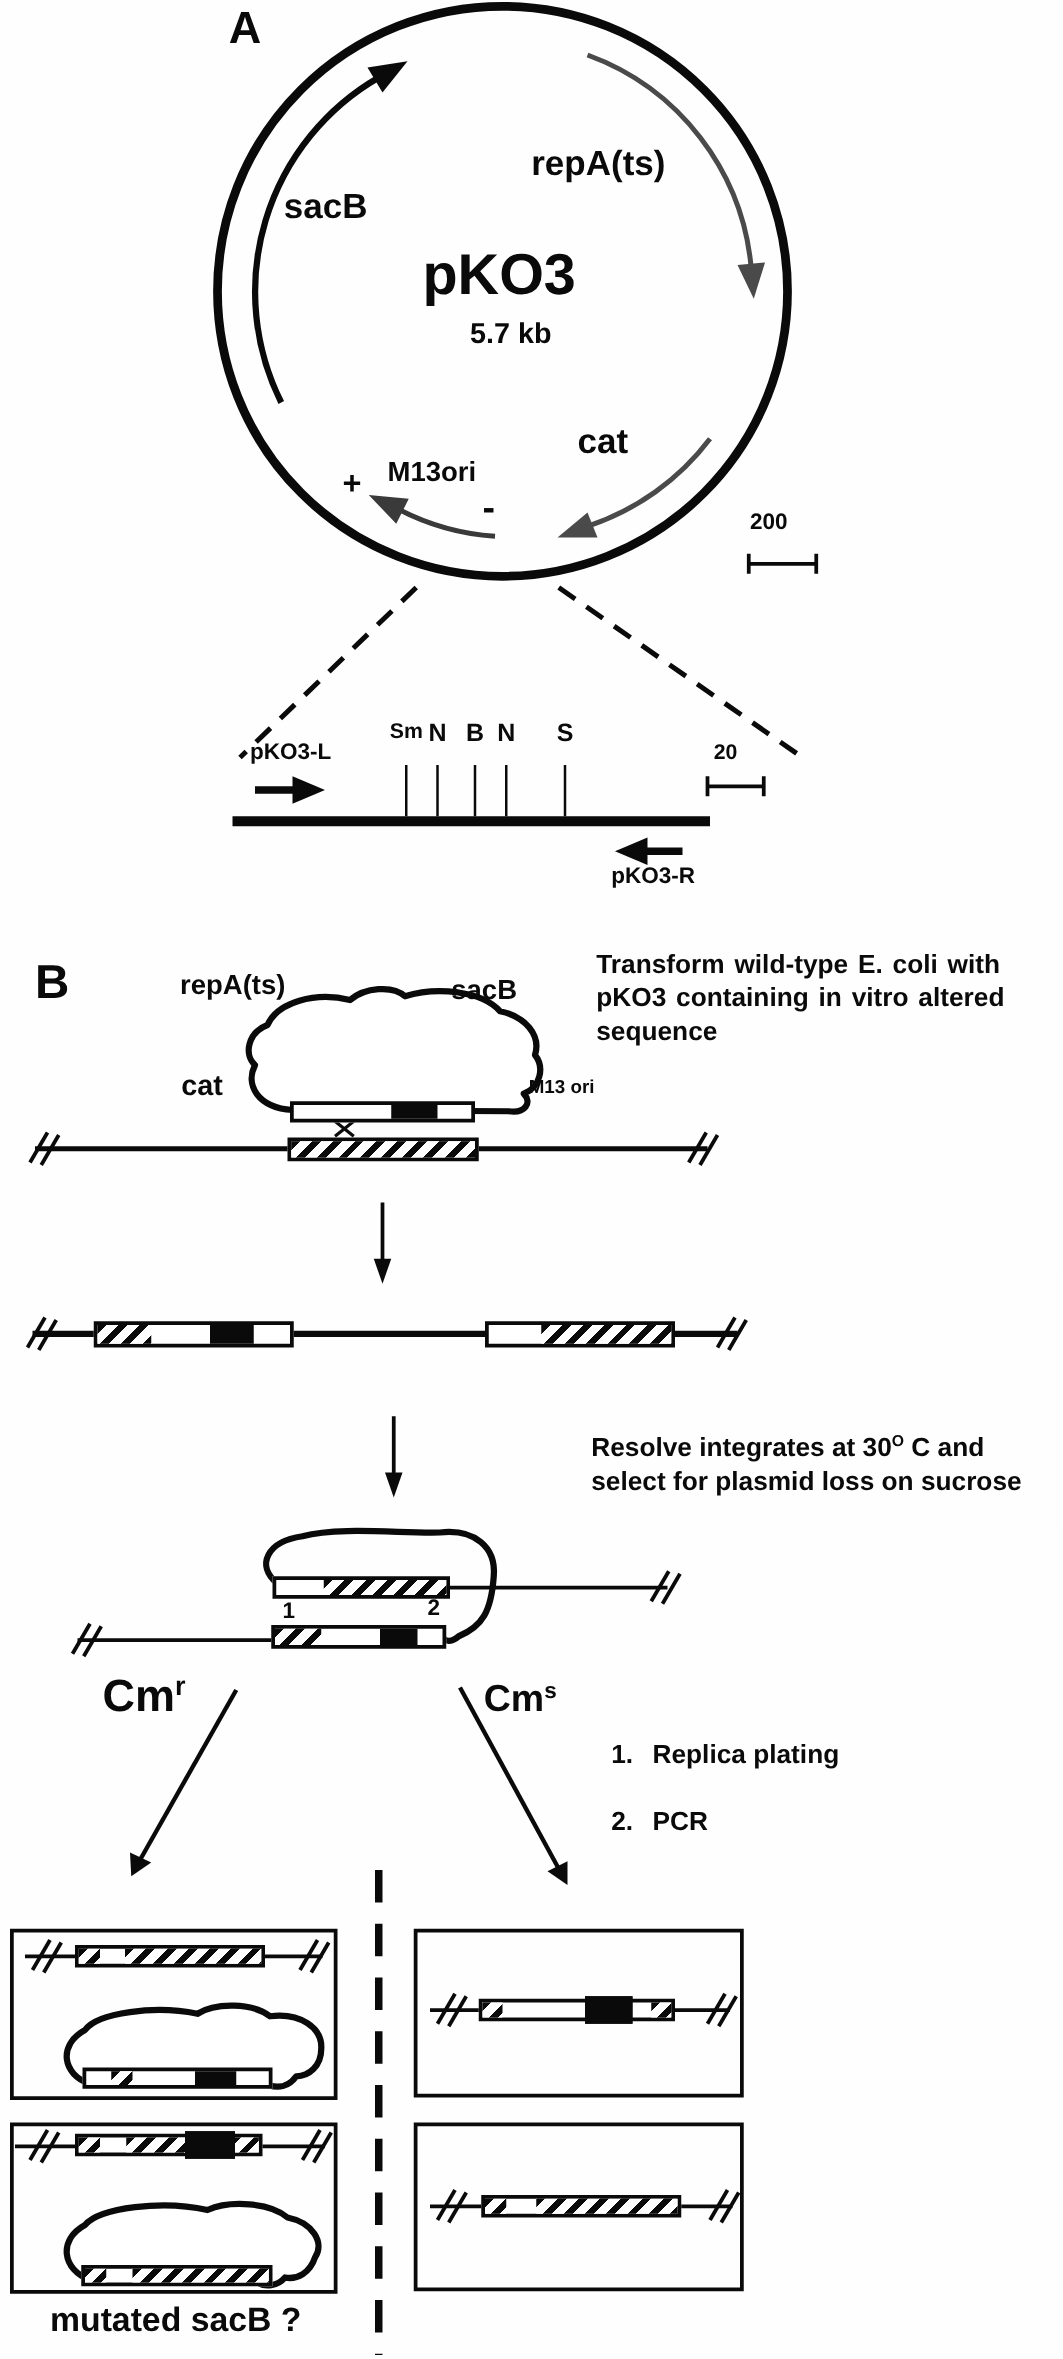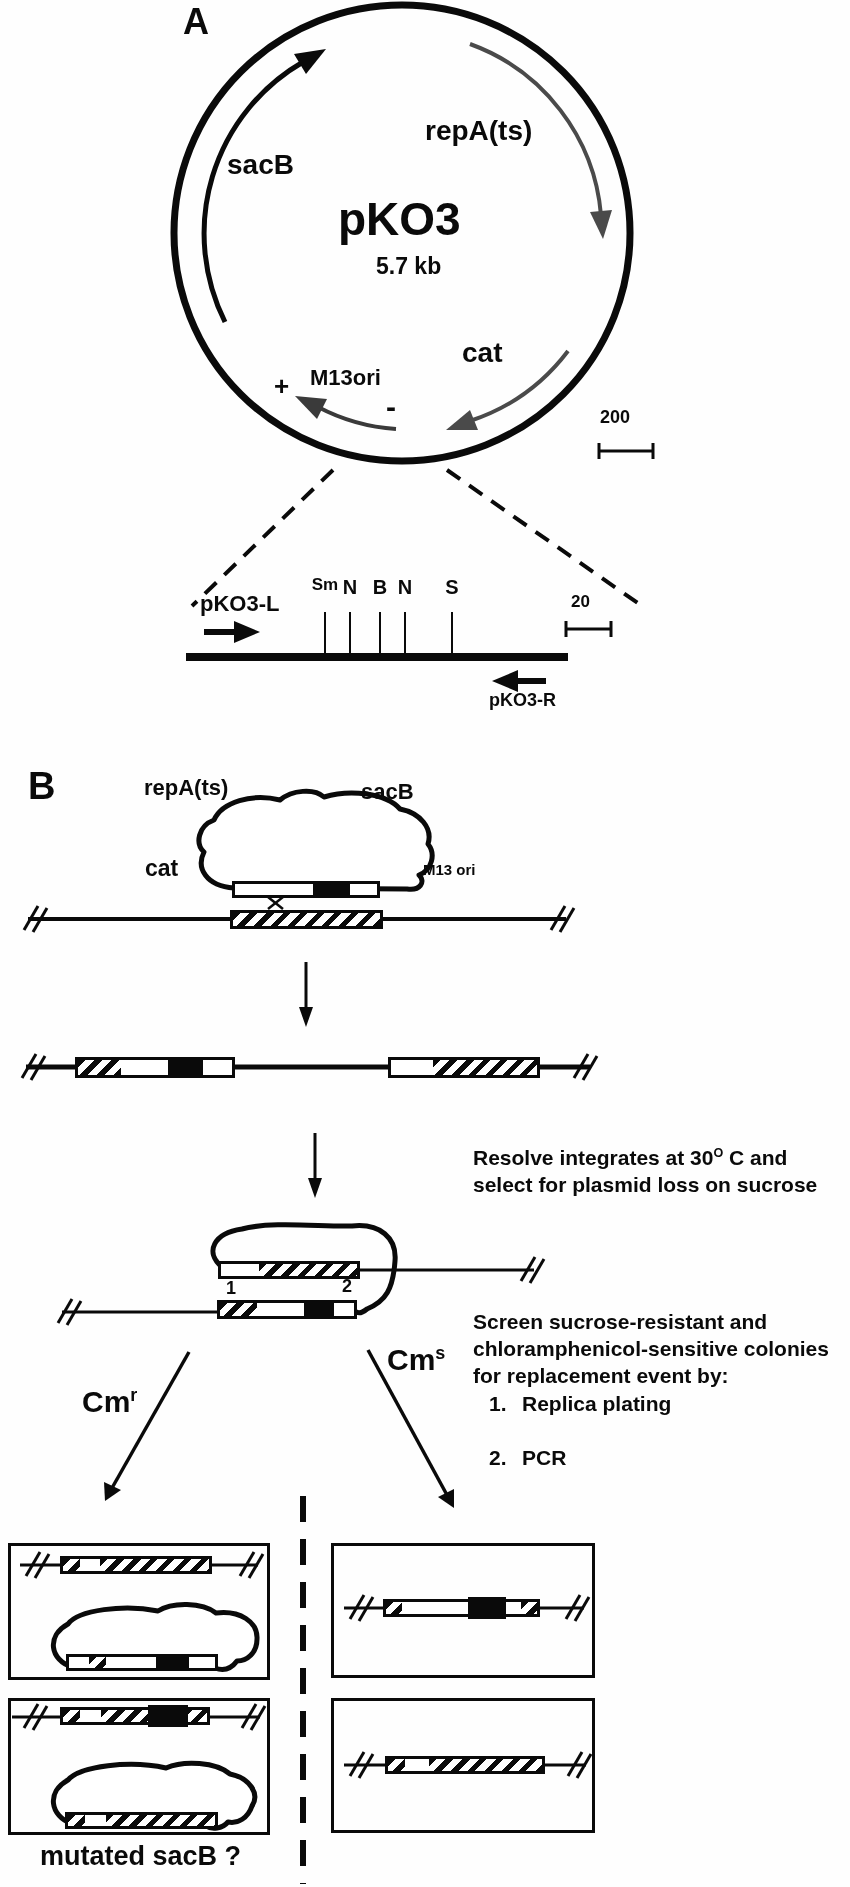--- a/index.html
+++ b/index.html
@@ -258,51 +258,53 @@
   <div class="txt it" style="left:227px; top:150px; font-size:28px;">sacB</div>
   <div class="txt it" style="left:425px; top:116px; font-size:28px;">repA(ts)</div>
   <div class="txt" style="left:338px; top:194px; font-size:46px;">pKO3</div>
   <div class="txt" style="left:376px; top:254px; font-size:23px;">5.7 kb</div>
   <div class="txt it" style="left:462px; top:338px; font-size:28px;">cat</div>
   <div class="txt" style="left:274px; top:372px; font-size:26px;">+</div>
   <div class="txt" style="left:310px; top:366px; font-size:22px;">M13ori</div>
   <div class="txt" style="left:386px; top:390px; font-size:30px;">-</div>
   <div class="txt" style="left:600px; top:408px; font-size:18px;text-align:right;">200</div>
 
-  <div class="txt" style="left:200px; top:592px; font-size:22px;">pKO3-L</div>
+  <div class="txt" style="left:200px; top:592px; font-size:18px;">pKO3-L</div>
   <div class="txt ctr" style="left:311px; top:576px; width:28px; font-size:17px;">Sm</div>
   <div class="txt ctr" style="left:336px; top:576px; width:28px; font-size:20px;">N</div>
   <div class="txt ctr" style="left:366px; top:576px; width:28px; font-size:20px;">B</div>
   <div class="txt ctr" style="left:391px; top:576px; width:28px; font-size:20px;">N</div>
   <div class="txt ctr" style="left:438px; top:576px; width:28px; font-size:20px;">S</div>
   <div class="txt" style="left:571px; top:593px; font-size:17px;">20</div>
   <div class="txt" style="left:489px; top:691px; font-size:18px;">pKO3-R</div>
 
   <div class="txt" style="left:28px; top:766px; font-size:38px;">B</div>
   <div class="txt it" style="left:144px; top:776px; font-size:22px;">repA(ts)</div>
   <div class="txt it" style="left:361px; top:780px; font-size:22px;">sacB</div>
   <div class="txt it" style="left:145px; top:856px; font-size:23px;">cat</div>
   <div class="txt" style="left:423px; top:862px; font-size:15px;">M13 ori</div>
 
+  <div class="txt wrap" style="left:477px; top:758px; width:356px; font-size:21px; line-height:27px; word-spacing:2px;">
+    <span>Transform wild-type </span><span class="it">E. coli</span><span> with pKO3 containing </span><span class="it">in vitro</span><span> altered sequence</span>
+  </div>
 
 
   <div class="txt wrap" style="left:473px; top:1140px; width:378px; font-size:21px; line-height:27px;">
     <span>Resolve integrates at 30</span><sup>O</sup><span> C and select for plasmid loss on sucrose</span>
   </div>
 
   <div class="txt" style="left:226px; top:1279px; font-size:18px;">1</div>
   <div class="txt" style="left:342px; top:1277px; font-size:18px;">2</div>
 
-  <div class="txt wrap" style="left:473px; top:1308px; width:378px; font-size:21px; line-height:27px;">Screen sucrose-resistant and chloramphenicol-sensitive colonies for replacement event by:</div>
   <div class="txt" style="left:489px; top:1392px; font-size:21px;">1.</div>
   <div class="txt" style="left:522px; top:1392px; font-size:21px;">Replica plating</div>
   <div class="txt" style="left:489px; top:1446px; font-size:21px;">2.</div>
   <div class="txt" style="left:522px; top:1446px; font-size:21px;">PCR</div>
 
-  <div class="txt" style="left:82px; top:1337px; font-size:30px;margin-top:48px;">
+  <div class="txt" style="left:82px; top:1337px; font-size:36px;">
     <span>Cm</span><sup>r</sup>
   </div>
   <div class="txt" style="left:387px; top:1343px; font-size:30px;">
     <span>Cm</span><sup>s</sup>
   </div>
 
   <div class="txt" style="left:40px; top:1842px; font-size:27px;">
     <span>mutated </span><span class="it">sacB</span><span> ?</span>
   </div>
 

